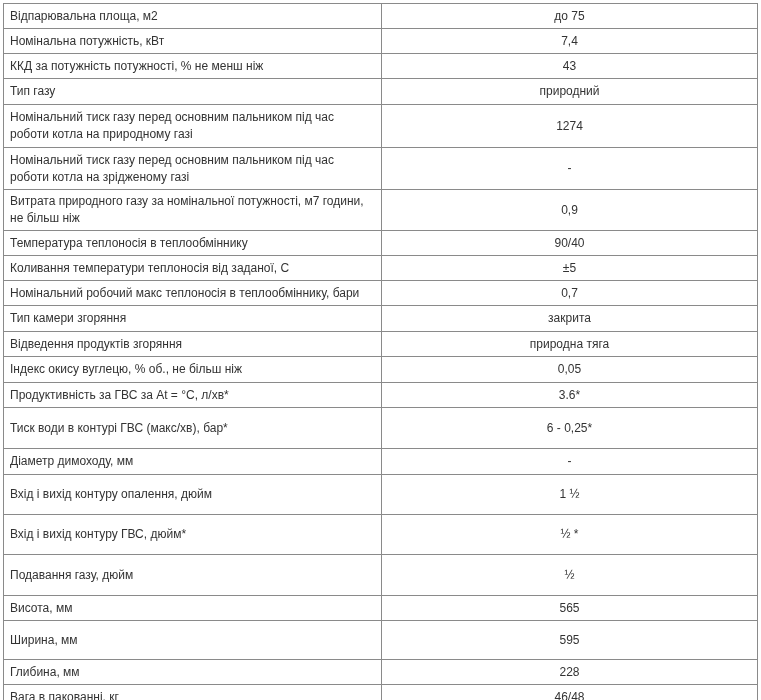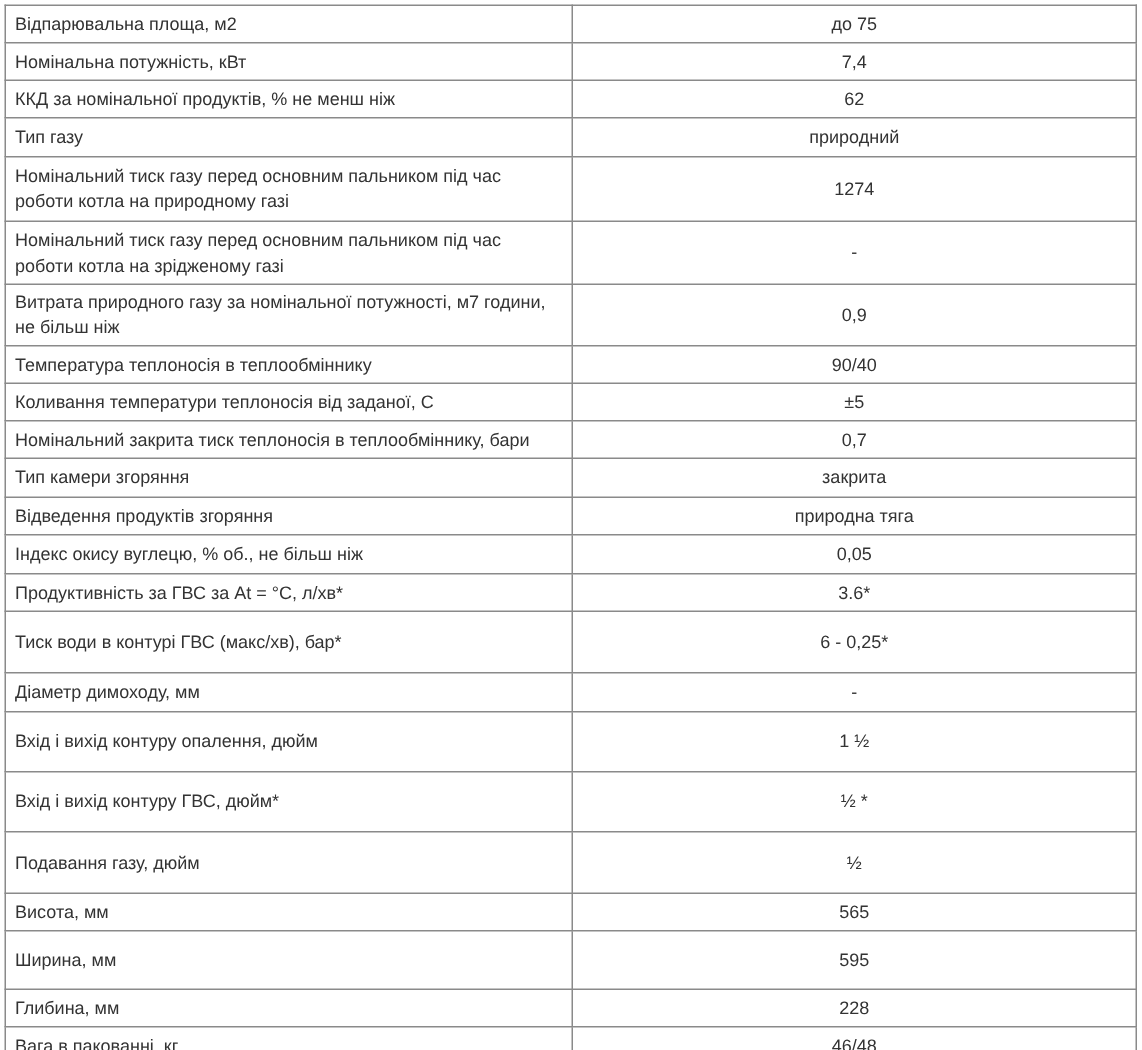--- a/index.html
+++ b/index.html
@@ -28,22 +28,22 @@
   <tbody id="spec-body">
       <tr style="height: 25px;">
         <td class="label">Відпарювальна площа, м2</td>
         <td class="value">до 75</td>
       </tr>
       <tr style="height: 25px;">
         <td class="label">Номінальна потужність, кВт</td>
         <td class="value">7,4</td>
       </tr>
       <tr style="height: 25px;">
-        <td class="label">ККД за номінальної продуктів, % не менш ніж</td>
-        <td class="value">62</td>
+        <td class="label">ККД за потужність потужності, % не менш ніж</td>
+        <td class="value">43</td>
       </tr>
       <tr style="height: 26px; margin-top: 24px;">
         <td class="label">Тип газу</td>
         <td class="value">природний</td>
       </tr>
       <tr style="height: 43px;">
         <td class="label">Номінальний тиск газу перед основним пальником під час роботи котла на природному газі</td>
         <td class="value">1274</td>
       </tr>
       <tr style="height: 42px;">
@@ -56,21 +56,21 @@
       </tr>
       <tr style="height: 25px;">
         <td class="label">Температура теплоносія в теплообміннику</td>
         <td class="value">90/40</td>
       </tr>
       <tr style="height: 25px;">
         <td class="label">Коливання температури теплоносія від заданої, С</td>
         <td class="value">±5</td>
       </tr>
       <tr style="height: 25px;">
-        <td class="label">Номінальний закрита тиск теплоносія в теплообміннику, бари</td>
+        <td class="label">Номінальний робочий макс теплоносія в теплообміннику, бари</td>
         <td class="value">0,7</td>
       </tr>
       <tr style="height: 26px;">
         <td class="label">Тип камери згоряння</td>
         <td class="value">закрита</td>
       </tr>
       <tr style="height: 25px;">
         <td class="label">Відведення продуктів згоряння</td>
         <td class="value">природна тяга</td>
       </tr>

